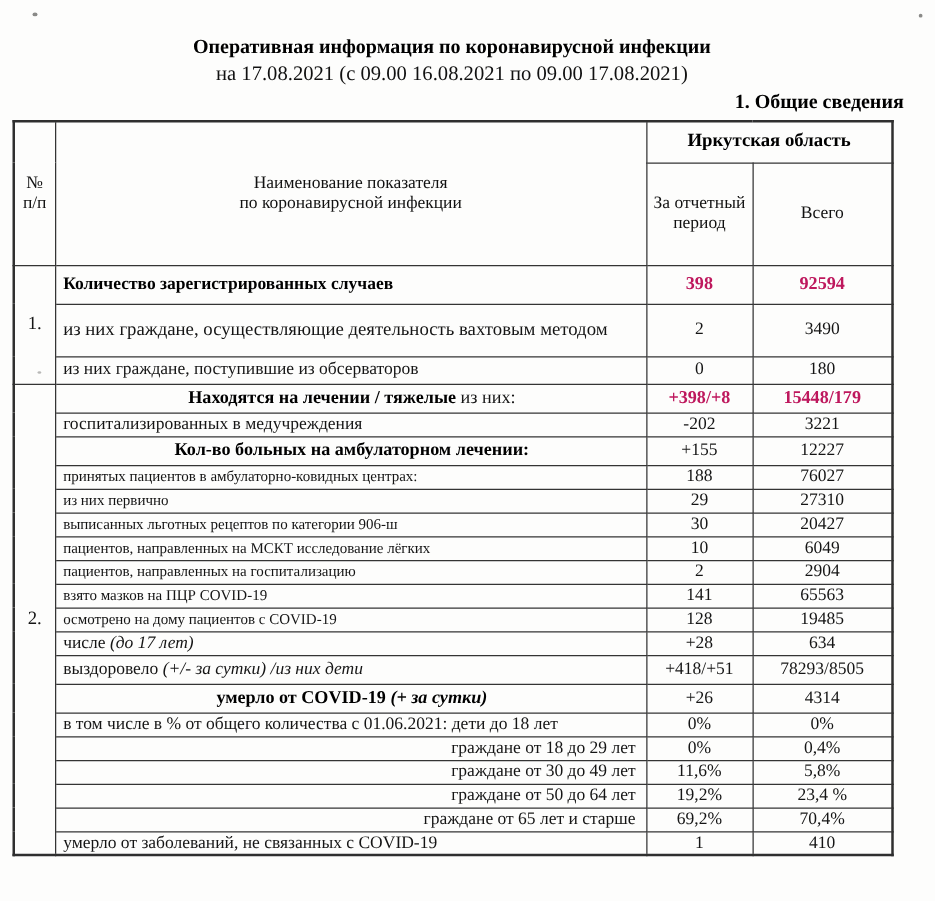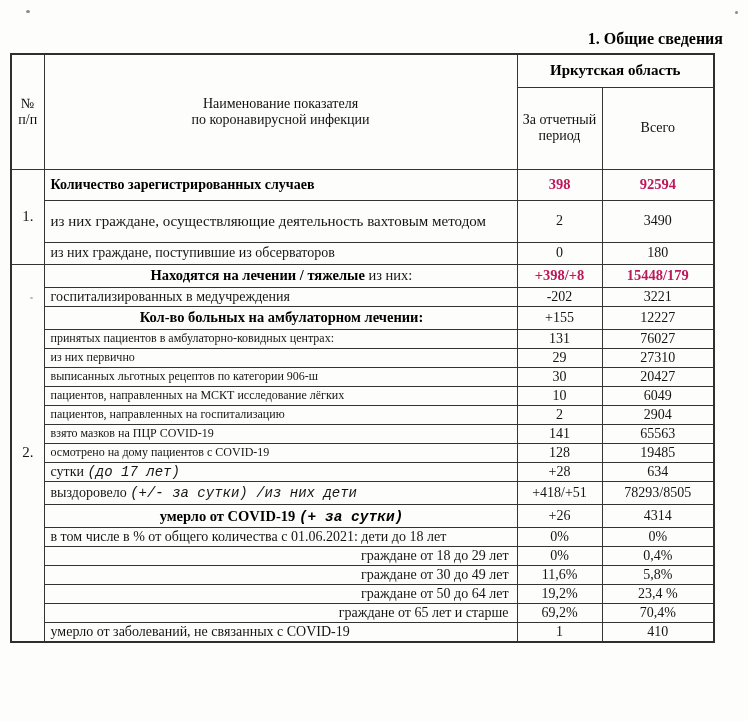--- a/index.html
+++ b/index.html
@@ -32,35 +32,37 @@
   .c-name{text-align:left;font-size:14px;padding-left:6px;}
   .c-val{text-align:center;font-size:14px;}
   tr.rw{height:19px;}
   tr.tall{height:23px;}
   tr.r0{height:31px;} tr.r1{height:42px;} tr.r2{height:22px;}
   .bold, b{font-weight:bold;color:#000;}
   .vb{font-weight:bold;color:#be185d;font-size:14.5px;}
   .small .c-name{font-size:12px;}
   .right .c-name{text-align:right;padding-right:8px;}
   .justify-inner{display:block;width:455px;text-align:justify;font-size:15px;}
-  i{font-style:italic;font-family:Liberation Mono, monospace;}
+  i{font-style:italic;}
   .bold-name{font-size:14.5px;text-align:center;}
   .speck{position:absolute;background:#8a8a88;border-radius:50%;}
   .sp1{width:4px;height:3px;left:26px;top:10px;}
   .sp2{width:3px;height:3px;left:735px;top:11px;}
   .sp3{width:3px;height:2px;left:30px;top:297px;opacity:.6;}
 </style>
 </head>
 <body>
 
 <span class="speck sp1"></span>
 <span class="speck sp2"></span>
 <span class="speck sp3"></span>
 
 <div class="title-block">
+  <div class="t-bold">Оперативная информация по коронавирусной инфекции</div>
+  <div class="t-norm">на 17.08.2021 (с 09.00 16.08.2021 по 09.00 17.08.2021)</div>
 </div>
 
 <div class="section-heading">1. Общие сведения</div>
 
 <table class="main">
   <colgroup>
       <col class="c1">
       <col class="c2">
       <col class="c3">
       <col class="c4">
@@ -113,21 +115,21 @@
     <td class="c-val">-202</td>
     <td class="c-val">3221</td>
   </tr>
   <tr class="rw tall">
     <td class="c-name bold-name"><b>Кол-во больных на амбулаторном лечении:</b></td>
     <td class="c-val">+155</td>
     <td class="c-val">12227</td>
   </tr>
   <tr class="rw small">
     <td class="c-name">принятых пациентов в амбулаторно-ковидных центрах:</td>
-    <td class="c-val">131</td>
+    <td class="c-val">188</td>
     <td class="c-val">76027</td>
   </tr>
   <tr class="rw small">
     <td class="c-name">из них первично</td>
     <td class="c-val">29</td>
     <td class="c-val">27310</td>
   </tr>
   <tr class="rw small">
     <td class="c-name">выписанных льготных рецептов по категории 906-ш</td>
     <td class="c-val">30</td>
@@ -147,21 +149,21 @@
     <td class="c-name">взято мазков на ПЦР COVID-19</td>
     <td class="c-val">141</td>
     <td class="c-val">65563</td>
   </tr>
   <tr class="rw small">
     <td class="c-name">осмотрено на дому пациентов с COVID-19</td>
     <td class="c-val">128</td>
     <td class="c-val">19485</td>
   </tr>
   <tr class="rw">
-    <td class="c-name"><span>сутки</span> <i>(до 17 лет)</i></td>
+    <td class="c-name"><span>числе</span> <i>(до 17 лет)</i></td>
     <td class="c-val">+28</td>
     <td class="c-val">634</td>
   </tr>
   <tr class="rw tall">
     <td class="c-name"><span>выздоровело</span> <i>(+/- за сутки) /из них дети</i></td>
     <td class="c-val">+418/+51</td>
     <td class="c-val">78293/8505</td>
   </tr>
   <tr class="rw tall">
     <td class="c-name bold-name"><b>умерло от COVID-19</b> <b><i>(+ за сутки)</i></b></td>

